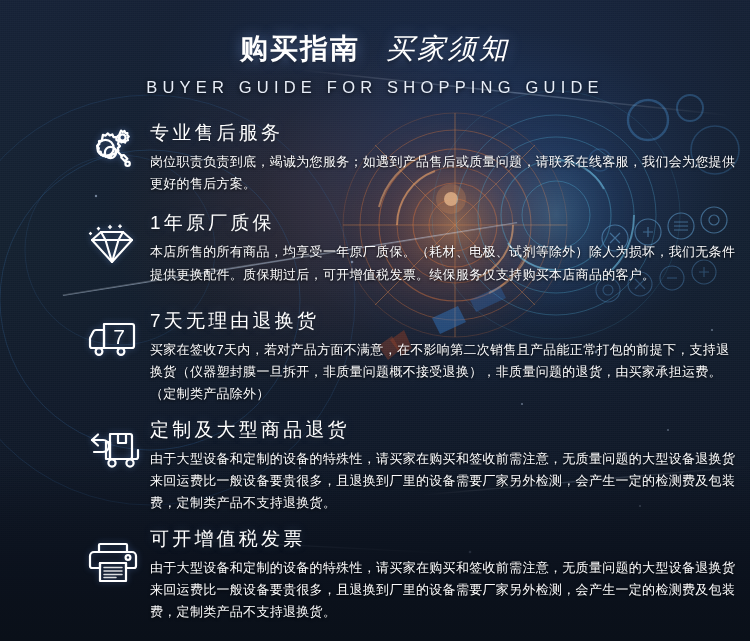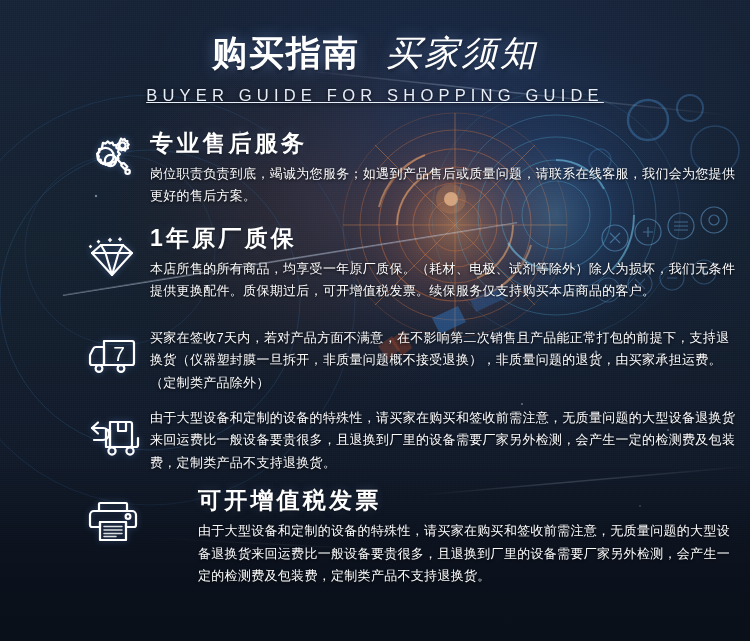--- a/index.html
+++ b/index.html
@@ -32,51 +32,51 @@
     z-index:3; pointer-events:none;
   }
   .bg-art { position:absolute; inset:0; z-index:1; pointer-events:none; }
 
   .content { position:relative; z-index:6; width:750px; height:641px; }
 
   
   .header { text-align:center; padding-top:34px; }
   .title-row { display:flex; justify-content:center; align-items:baseline; gap:26px; }
   .title-cn {
-    font-size:35px; font-weight:bold; color:#ffffff; letter-spacing:2px;
+    font-size:28px; font-weight:bold; color:#ffffff; letter-spacing:2px;
     text-shadow:0 0 14px rgba(140,180,255,0.45), 0 2px 4px rgba(0,0,0,0.6);
     line-height:1.1;
   }
   .title-cn.alt { font-weight:normal; letter-spacing:3px;font-style:italic; }
   .subtitle {
     margin-top:13px; font-size:16.5px; color:#e8eef8; letter-spacing:5.2px;
-    font-weight:normal; text-shadow:0 1px 4px rgba(0,0,0,0.75);text-decoration:underline;
+    font-weight:normal; text-shadow:0 1px 4px rgba(0,0,0,0.75);
   }
 
   
   .sections { margin-top:24px; padding-left:88px; padding-right:12px; }
   .section { display:flex; align-items:flex-start; margin-bottom:14px; }
   .sec-icon { width:62px; flex:0 0 62px; display:flex; justify-content:flex-start; padding-top:8px; }
   .sec-body { flex:1 1 auto; padding-top:1px; }
   .sec-title {
-    font-size:23px; color:#ffffff; letter-spacing:3.2px; font-weight:bold;
+    font-size:19px; color:#ffffff; letter-spacing:3.2px; font-weight:normal;
     text-shadow:0 1px 5px rgba(0,0,0,0.7), 0 0 10px rgba(150,190,255,0.25);
     margin-bottom:7px; line-height:1.15;
   }
   .sec-text {
     font-size:13px; color:#fdfdfe; font-weight:normal; line-height:1.72;
     letter-spacing:0.3px; text-shadow:0 1px 3px rgba(0,0,0,0.85);
     max-width:598px;
   }
   
   .s1 { margin-bottom:16px; }
   .s2 { margin-bottom:23px; }
   .s3 { margin-bottom:12px; }
   .s4 { margin-bottom:12px; }
-  .s5 { margin-bottom:12px;gap:48px; }
+  .s5 { margin-bottom:12px; }
   .s1 .sec-icon { padding-top:6px; }
   .s2 .sec-icon { padding-top:12px; }
   .s3 .sec-icon { padding-top:9px; }
   .s4 .sec-icon { padding-top:12px; }
   .s5 .sec-icon { padding-top:14px; }
 
   svg.ico { display:block; filter:drop-shadow(0 0 3px rgba(120,170,255,0.35)); }
 </style>
 </head>
 <body>
@@ -274,40 +274,42 @@
             <g fill="none" stroke="#ffffff" stroke-width="2.2" stroke-linejoin="round" stroke-linecap="round">
               <path d="M16 6 H44 a2 2 0 0 1 2 2 V28 a2 2 0 0 1 -2 2 H16 Z"></path>
               <path d="M16 12 H8 a3 3 0 0 0 -2.6 1.6 L2.6 19 a3 3 0 0 0 -0.6 1.9 V28 a2 2 0 0 0 2 2 H16 Z"></path>
               <circle cx="11" cy="33.5" r="3.4"></circle>
               <circle cx="33" cy="33.5" r="3.4"></circle>
             </g>
             <text x="31" y="26" font-family="'Liberation Sans',sans-serif" font-size="21" font-weight="normal" fill="#ffffff" text-anchor="middle">7</text>
           </svg>
         </div>
         <div class="sec-body">
+          <div class="sec-title">7天无理由退换货</div>
           <div class="sec-text">买家在签收7天内，若对产品方面不满意，在不影响第二次销售且产品能正常打包的前提下，支持退换货（仪器塑封膜一旦拆开，非质量问题概不接受退换），非质量问题的退货，由买家承担运费。（定制类产品除外）</div>
         </div>
       </div>
 
       <div class="section s4">
         <div class="sec-icon">
           <svg class="ico" width="52" height="42" viewBox="0 0 52 42">
             <g fill="none" stroke="#ffffff" stroke-width="2.2" stroke-linejoin="round" stroke-linecap="round">
               <path d="M4 10 h11 a6 6 0 0 1 0 12 H6"></path>
               <path d="M10 4.5 L4 10 L10 15.5"></path>
               <path d="M22 4 H42 a2 2 0 0 1 2 2 V27 a2 2 0 0 1 -2 2 H22 Z"></path>
               <path d="M22 12 H18 V29 H22 Z"></path>
               <path d="M30 4 V13 H38 V4"></path>
               <circle cx="24" cy="33" r="3.6"></circle>
               <circle cx="42" cy="33" r="3.6"></circle>
               <path d="M44 29 h4 a2 2 0 0 0 2 -2 V20"></path>
             </g>
           </svg>
         </div>
         <div class="sec-body">
+          <div class="sec-title">定制及大型商品退货</div>
           <div class="sec-text">由于大型设备和定制的设备的特殊性，请买家在购买和签收前需注意，无质量问题的大型设备退换货来回运费比一般设备要贵很多，且退换到厂里的设备需要厂家另外检测，会产生一定的检测费及包装费，定制类产品不支持退换货。</div>
         </div>
       </div>
 
       <div class="section s5">
         <div class="sec-icon">
           <svg class="ico" width="50" height="44" viewBox="0 0 50 44">
             <g fill="none" stroke="#ffffff" stroke-width="2.2" stroke-linejoin="round" stroke-linecap="round">
               <path d="M12 3 H38 a1 1 0 0 1 1 1 V11 H11 V4 a1 1 0 0 1 1 -1 Z"></path>
               <path d="M6 11 H44 a4 4 0 0 1 4 4 V25 a2 2 0 0 1 -2 2 H38 V22 H12 V27 H4 a2 2 0 0 1 -2 -2 V15 a4 4 0 0 1 4 -4 Z"></path>

